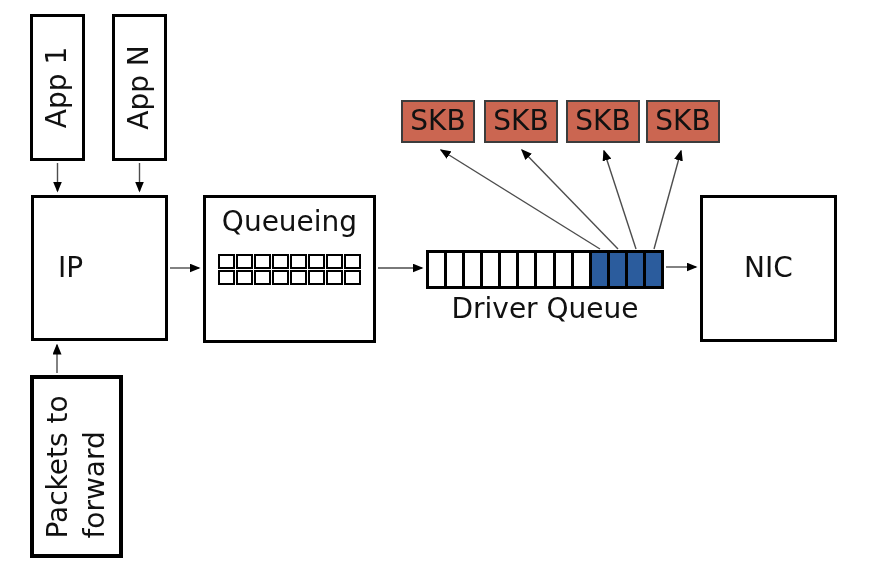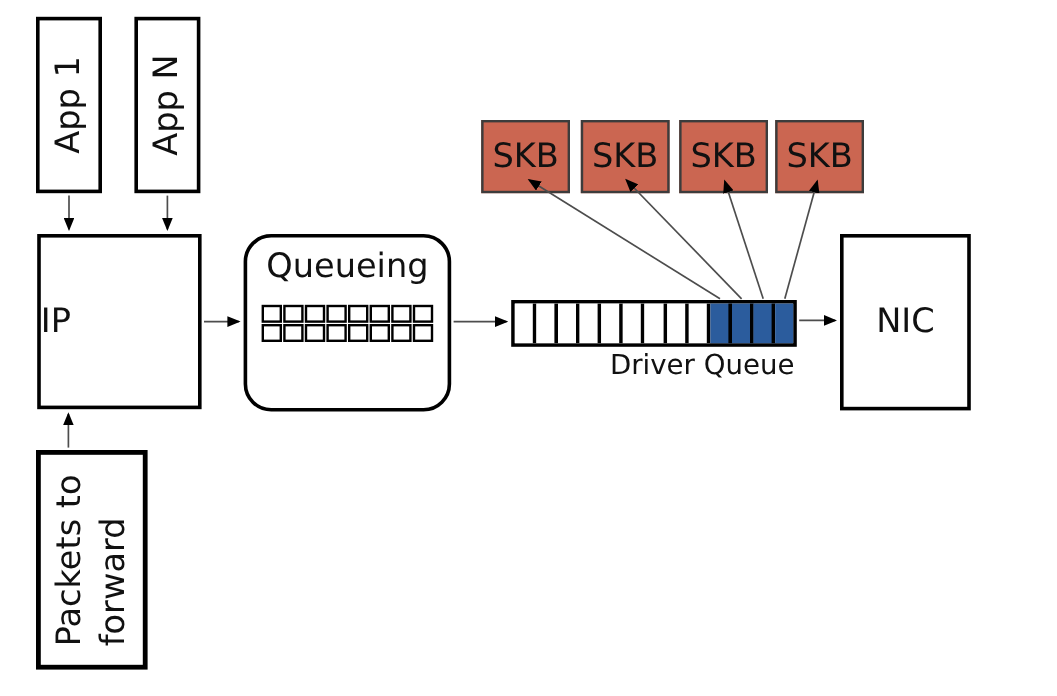--- a/index.html
+++ b/index.html
@@ -19,42 +19,42 @@
     position:absolute;box-sizing:border-box;background:#ffffff;
     border:3px solid var(--line);
     display:flex;align-items:center;justify-content:center;
   }
   .label{font-size:28px;line-height:1.32;color:#111;}
   .vtext{transform:rotate(-90deg);white-space:nowrap;}
   
   .app-box{left:30px;top:14px;width:55px;height:147px;}
   .appn-box{left:112px;}
   .ip-box{left:31px;top:195px;width:137px;height:146px;justify-content:flex-start;}
-  .ip-text{}
-  .qdisc-box{left:203px;top:195px;width:173px;height:148px;flex-direction:column;justify-content:flex-start;padding-top:6px;border-radius:23px;}
-  .nic-box{left:700px;top:195px;width:109px;height:147px;}
+  .ip-text{padding-left:24px;}
+  .qdisc-box{left:203px;top:195px;width:173px;height:148px;flex-direction:column;justify-content:flex-start;padding-top:6px;}
+  .nic-box{left:700px;top:195px;width:137px;height:147px;}
   .packets-box{left:30px;top:375px;width:93px;height:183px;border-width:4px;}
   .skb-box{
-    position:absolute;box-sizing:border-box;top:100px;width:74px;height:61px;
+    position:absolute;box-sizing:border-box;top:100px;width:74px;height:43px;
     background:var(--skb-fill);border:2px solid var(--skb-border);
     display:flex;align-items:center;justify-content:center;
   }
   .skb-1{left:401px;} .skb-2{left:484px;} .skb-3{left:566px;} .skb-4{left:646px;}
   
   .queue{
     position:absolute;left:426px;top:250px;width:238px;height:39px;
     box-sizing:border-box;border:3px solid var(--line);
     display:flex;background:#fff;
   }
   .qcell{flex:1 1 0;border-right:3px solid var(--line);background:#fff;}
   .qcell:last-child{border-right:none;}
   .qcell.filled{background:var(--queue-fill);}
   .queue-label{
-    position:absolute;left:404px;top:292px;width:258px;
-    text-align:right;font-size:23px;
+    position:absolute;left:416px;top:292px;width:258px;
+    text-align:center;font-size:28px;
   }
   
   .qd-grid{margin-top:13px;display:flex;flex-direction:column;gap:1px;}
   .qd-row{display:flex;gap:1px;}
   .qd-sq{width:13px;height:11px;border:2px solid var(--line);background:#fff;}
   
   .overlay{position:absolute;left:0;top:0;width:881px;height:580px;pointer-events:none;}
   .arrow{stroke:var(--arrow);stroke-width:1.4;fill:none;}
 </style>
 </head>

